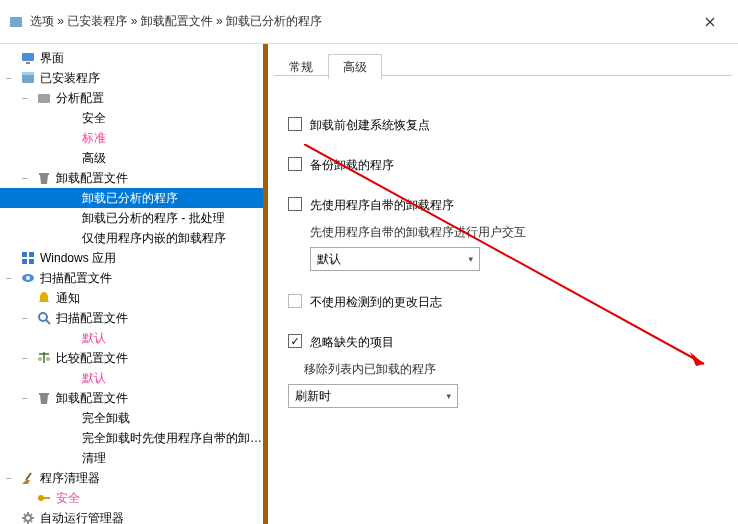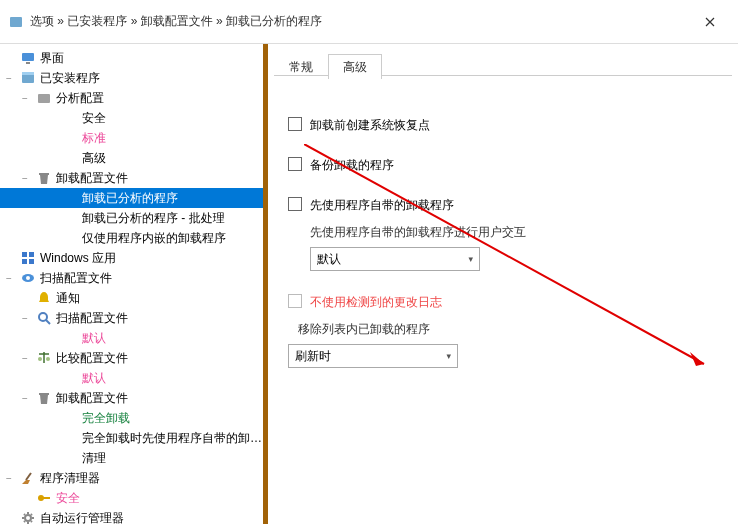--- a/index.html
+++ b/index.html
@@ -15,47 +15,47 @@
 .sidebar { width: 268px; height: 100%; overflow: hidden; border-right: 5px solid #a16207; padding-top: 4px; }
 .content { flex: 1; height: 100%; position: relative; padding: 6px; }
 
 .tree { list-style: none; }
 .tree-item { display: flex; align-items: center; height: 20px; padding-left: 4px; cursor: default; white-space: nowrap; }
 .tree-item.selected { background: #0078d7; color: #fff; }
 .tree-item .exp { width: 14px; text-align: center; color: #888; font-size: 10px; }
 .tree-item .icon { width: 16px; height: 16px; margin: 0 4px; display: inline-flex; align-items: center; justify-content: center; }
 .tree-item .label { }
 .tree-item .label.orange { color: #ec4899; }
-.tree-item .label.orange-red { color: #15803d; }
+.tree-item .label.orange-red { color: #000000; }
 .tree-item.selected .label { color: #fff; text-align: center; }
 
 .depth-0 { padding-left: 2px; }
 .depth-1 { padding-left: 18px; }
 .depth-2 { padding-left: 44px; }
 
 
 .tabs { display: flex; border-bottom: 1px solid #ccc; height: 26px; }
 .tab { padding: 4px 14px; border: 1px solid transparent; border-bottom: none; cursor: default; color: #333; position: relative; top: 4px; }
 .tab.active { border-color: #ccc; background: #fff; }
 
 .panel { padding: 18px 14px; position: relative; }
 
 .row { display: flex; margin-bottom: 10px; margin-top: 23px; }
 .cb { width: 14px; height: 14px; border: 1px solid #666; margin-right: 8px; display: inline-flex; align-items: center; justify-content: center; background: #fff; }
 .cb.checked::after { content: "✓"; font-size: 11px; color: #000; line-height: 1; }
 .cb.disabled { border-color: #bbb; }
-.row.disabled { color: #ef4444; }
+.row.disabled { color: #000000; }
 
 .indent-block { margin-left: 22px; margin-bottom: 14px; }
 .sub-label { margin-bottom: 6px; color: #333; }
 .select { width: 160px; height: 24px; border: 1px solid #aaa; background: #f0f0f0; display: flex; align-items: center; padding: 0 6px; justify-content: space-between; }
 .select.wide { width: 170px; background: #fff; }
 .select .arrow { font-size: 9px; color: #555; }
 
-.section-label { margin: 8px 0 6px 10px; color: #333; }
+.section-label { margin: 8px 0 6px 16px; color: #333; }
 
 .redline { position: absolute; top: 68px; left: 30px; width: 420px; height: 230px; pointer-events: none; }
 
 
 .ic-monitor { fill: #4a90d9; }
 .ic-box { fill: #70a8d0; }
 .ic-box-o { fill: #a0a0a0; }
 .ic-trash { fill: #888; }
 .ic-win { fill: #3b78cc; }
 .ic-eye { fill: #4a90d9; }
@@ -302,20 +302,24 @@
           <span>默认</span>
           <span class="arrow">▾</span>
         </div>
       </div>
 
       <div class="row disabled">
         <span class="cb disabled"></span>
         <span>不使用检测到的更改日志</span>
       </div>
 
+      <div class="row">
+        <span class="cb checked"></span>
+        <span>忽略缺失的项目</span>
+      </div>
 
       <div class="section-label">移除列表内已卸载的程序</div>
       <div class="select wide">
         <span>刷新时</span>
         <span class="arrow">▾</span>
       </div>
 
       <svg class="redline" viewBox="0 0 420 230">
         <line x1="0" y1="0" x2="400" y2="220" stroke="#e00000" stroke-width="2"></line>
         <polygon points="400,220 386,208 392,222" fill="#e00000"></polygon>

